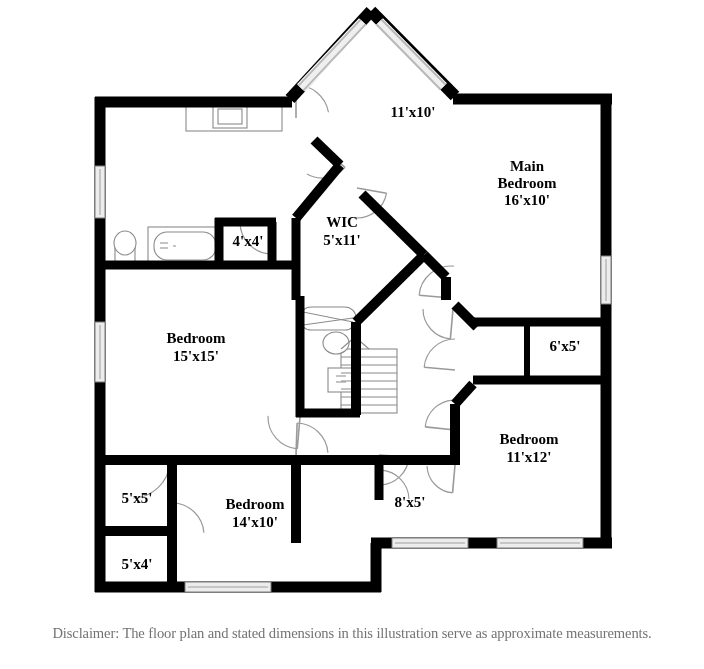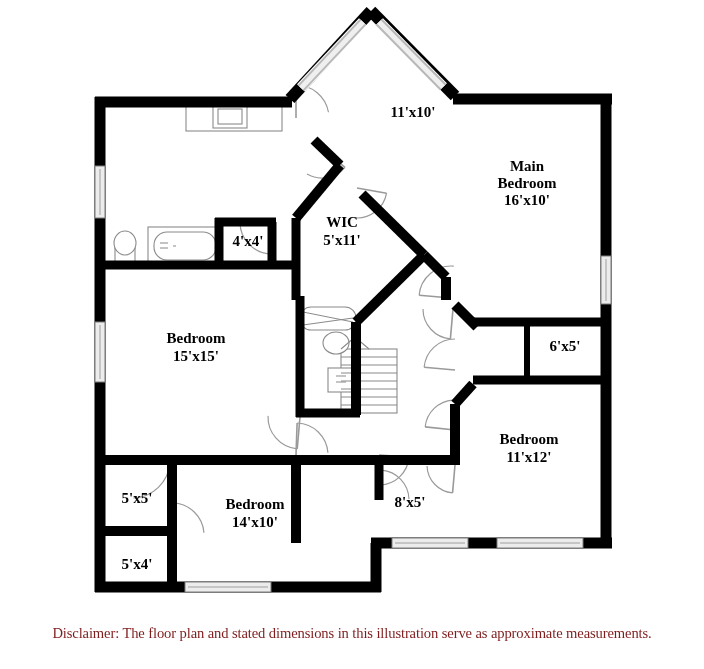--- a/index.html
+++ b/index.html
@@ -37,21 +37,21 @@
   }
   .disclaimer {
     position: absolute;
     left: 0;
     top: 624px;
     width: 704px;
     text-align: center;
     font-family: "Liberation Serif", "DejaVu Serif", serif;
     font-size: 14.6px;
     line-height: 1.30;
-    color: #7f1d1d;
+    color: #737373;
     letter-spacing: -0.12px;
   }
   .disclaimer div { white-space: nowrap; }
 </style>
 </head>
 <body>
 
 <div id="plan-root">
 
   <svg id="floorplan-svg" viewBox="0 0 704 624">

